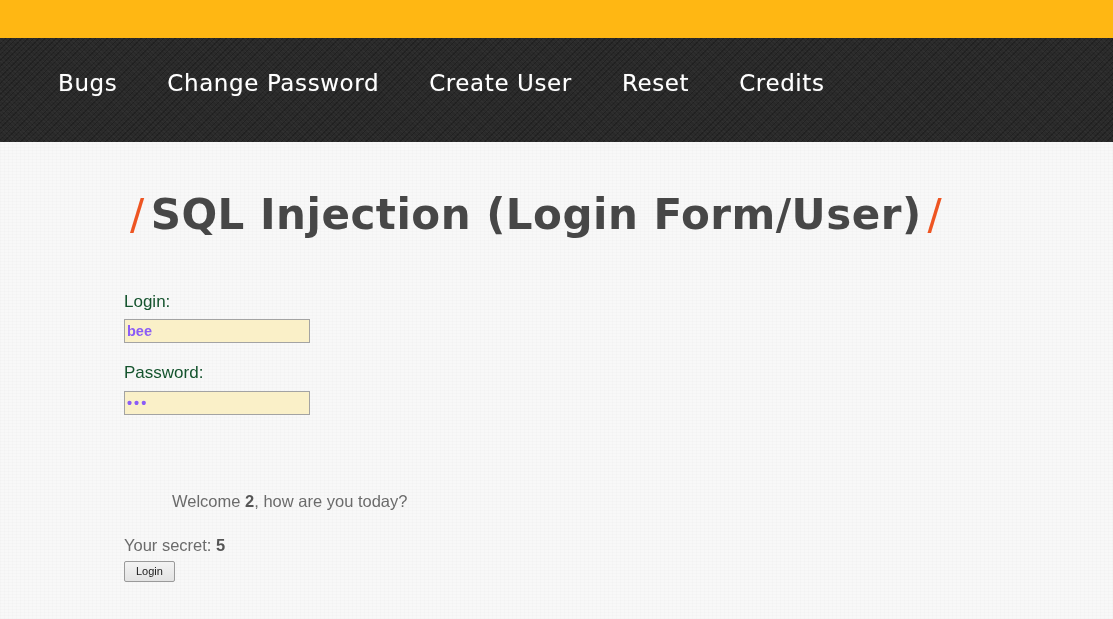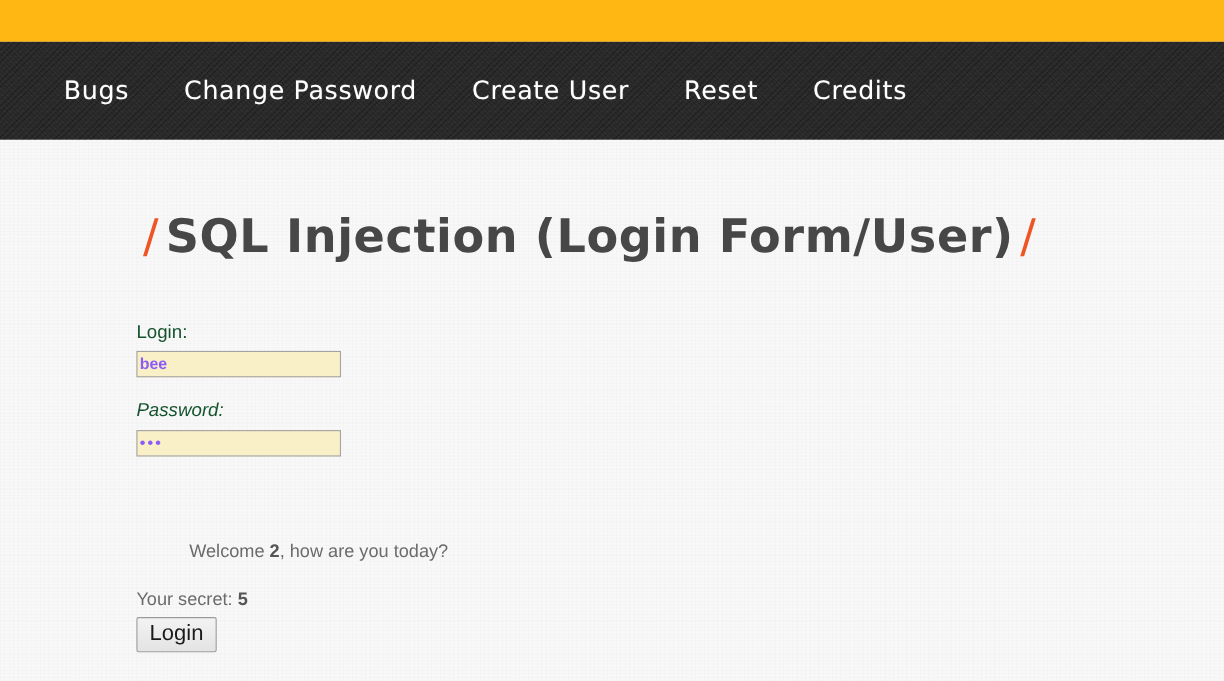--- a/index.html
+++ b/index.html
@@ -50,21 +50,21 @@
     color: #f4320c;
     white-space: nowrap;
     user-select: none;
   }
 
   
   #navbar {
     position: absolute;
     top: 38px; left: 0;
     width: 1113px;
-    height: 89px;
+    height: 104px;
     background-color: #292929;
     background-image:
       repeating-linear-gradient(45deg, rgba(255,255,255,0.022) 0px, rgba(255,255,255,0.022) 1px, transparent 1px, transparent 3px),
       repeating-linear-gradient(-45deg, rgba(0,0,0,0.22) 0px, rgba(0,0,0,0.22) 1px, transparent 1px, transparent 4px),
       repeating-linear-gradient(0deg, rgba(255,255,255,0.015) 0px, rgba(255,255,255,0.015) 1px, transparent 1px, transparent 5px);
     z-index: 5;
     overflow: hidden;
   }
   #nav-list {
     position: absolute;
@@ -121,21 +121,21 @@
   }
 
   .field-label {
     position: absolute;
     left: 124px;
     font-size: 17px;
     color: #14532d;
     text-align: right;
   }
   #login-label    { top: 165px; }
-  #password-label { top: 236px; font-style: italic; }
+  #password-label { top: 236px; }
 
   .text-input {
     position: absolute;
     left: 124px;
     width: 180px;
     height: 20px;
     background: #faf0c8;
     border: 1px solid #a3a3a3;
     padding: 1px 2px;
     font-family: "Liberation Sans", sans-serif;
@@ -152,21 +152,21 @@
 
   #login-button {
     position: absolute;
     left: 124px;
     top: 434px;
     padding: 3px 11px 4px 11px;
     background: linear-gradient(#f3f3f3, #e3e3e3);
     border: 1px solid #9a9a9a;
     border-radius: 2px;
     font-family: "Liberation Sans", sans-serif;
-    font-size: 20px;
+    font-size: 11px;
     color: #1a1a1a;
     cursor: pointer;
     text-align: right;
   }
 
   .result-line {
     position: absolute;
     left: 124px;
     font-size: 16.5px;
     color: #6b6b6b;

